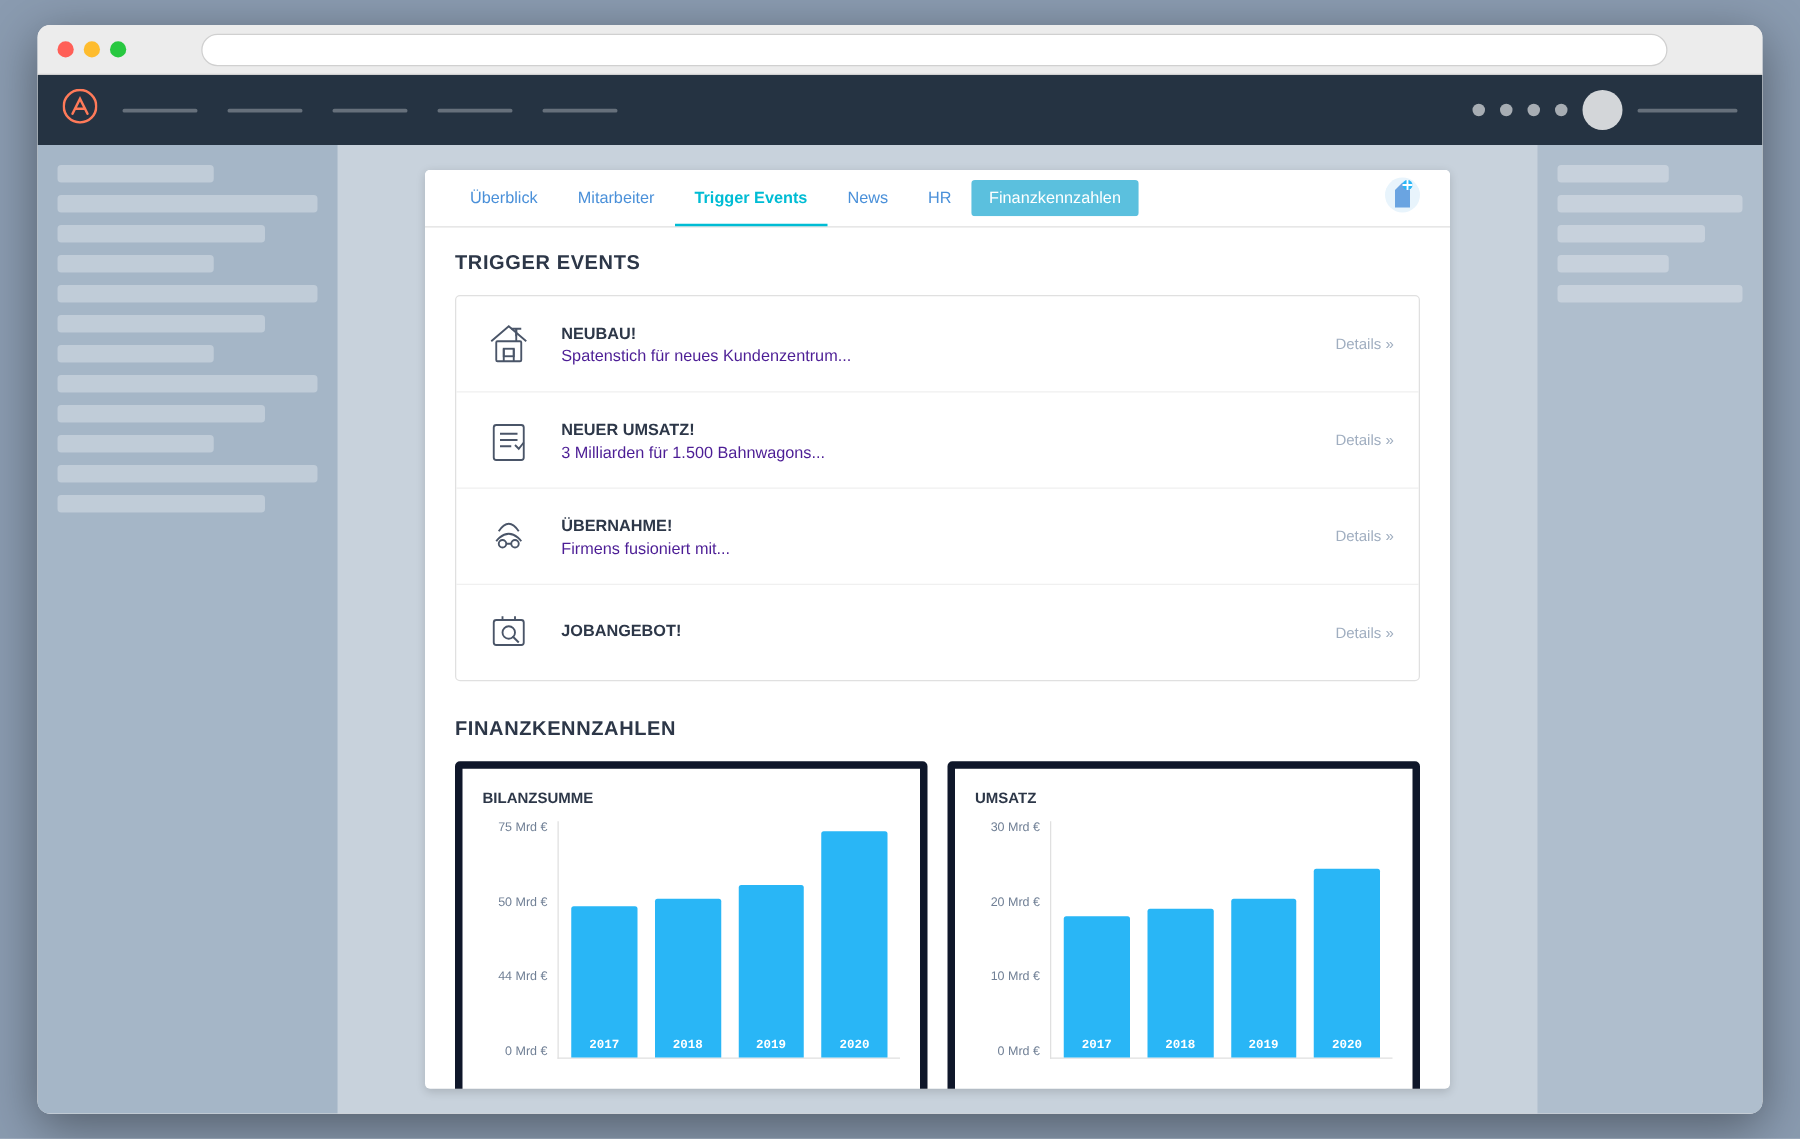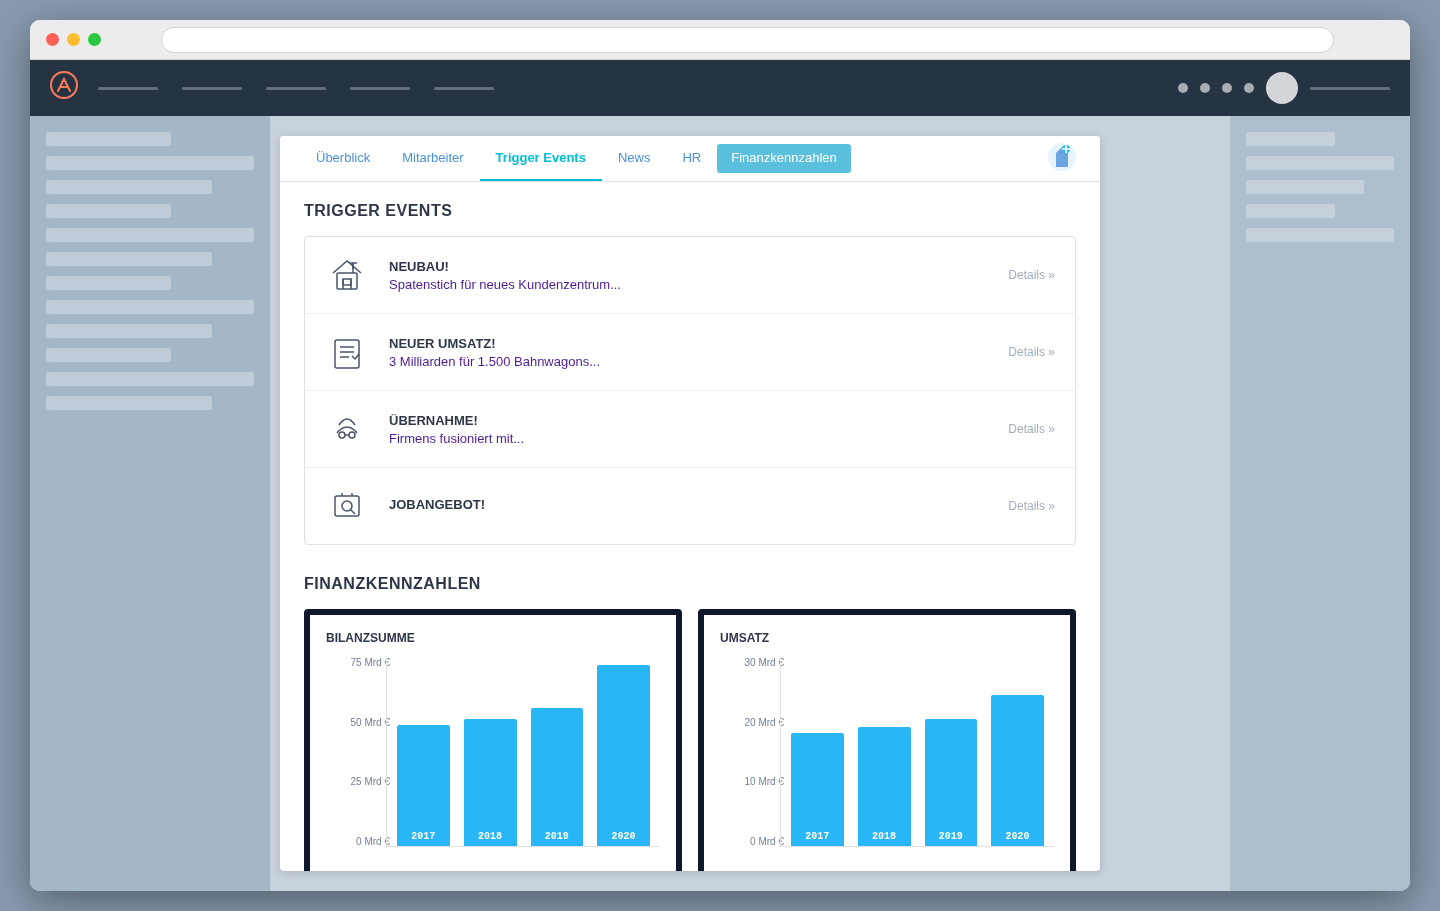--- a/index.html
+++ b/index.html
@@ -151,21 +151,21 @@
     .sidebar-block.medium { width: 80%; }
     .sidebar-block.full { width: 100%; }
 
     
     .center-panel {
       flex: 1;
       overflow-y: auto;
       padding: 20px 10px;
       display: flex;
       flex-direction: column;
-      align-items: flex-start;
+      align-items: center;
     }
 
     
     .main-card {
       background: white;
       border-radius: 4px;
       width: 820px;
       box-shadow: 0 2px 8px rgba(0,0,0,0.15);
       overflow: hidden;
     }
@@ -302,21 +302,21 @@
       margin-bottom: 12px;
     }
 
     .chart-area {
       position: relative;
       height: 220px;
     }
 
     .chart-y-axis {
       position: absolute;
-      left: 12px;
+      left: 0;
       top: 0;
       bottom: 30px;
       width: 60px;
       display: flex;
       flex-direction: column;
       justify-content: space-between;
       align-items: flex-end;
       padding-right: 8px;
       gap: 33px;
     }
@@ -560,21 +560,21 @@
               <div class="section-title">FINANZKENNZAHLEN</div>
 
               <div class="charts-row">
 
                 <div class="chart-card">
                   <div class="chart-title">BILANZSUMME</div>
                   <div class="chart-area">
                     <div class="chart-y-axis">
                       <span class="chart-y-label">75 Mrd €</span>
                       <span class="chart-y-label">50 Mrd €</span>
-                      <span class="chart-y-label">25 Mrd €</span>
+                      <span class="chart-y-label">44 Mrd €</span>
                       <span class="chart-y-label">0 Mrd €</span>
                     </div>
                     <div class="chart-bars-area" id="bilanzsumme-bars">
                     <div class="chart-bar-group">
                           <div class="chart-bar" style="height: 64%;">
                             <span class="chart-bar-label">2017</span>
                           </div>
                         </div>
                         <div class="chart-bar-group">
                           <div class="chart-bar" style="height: 67%;">

